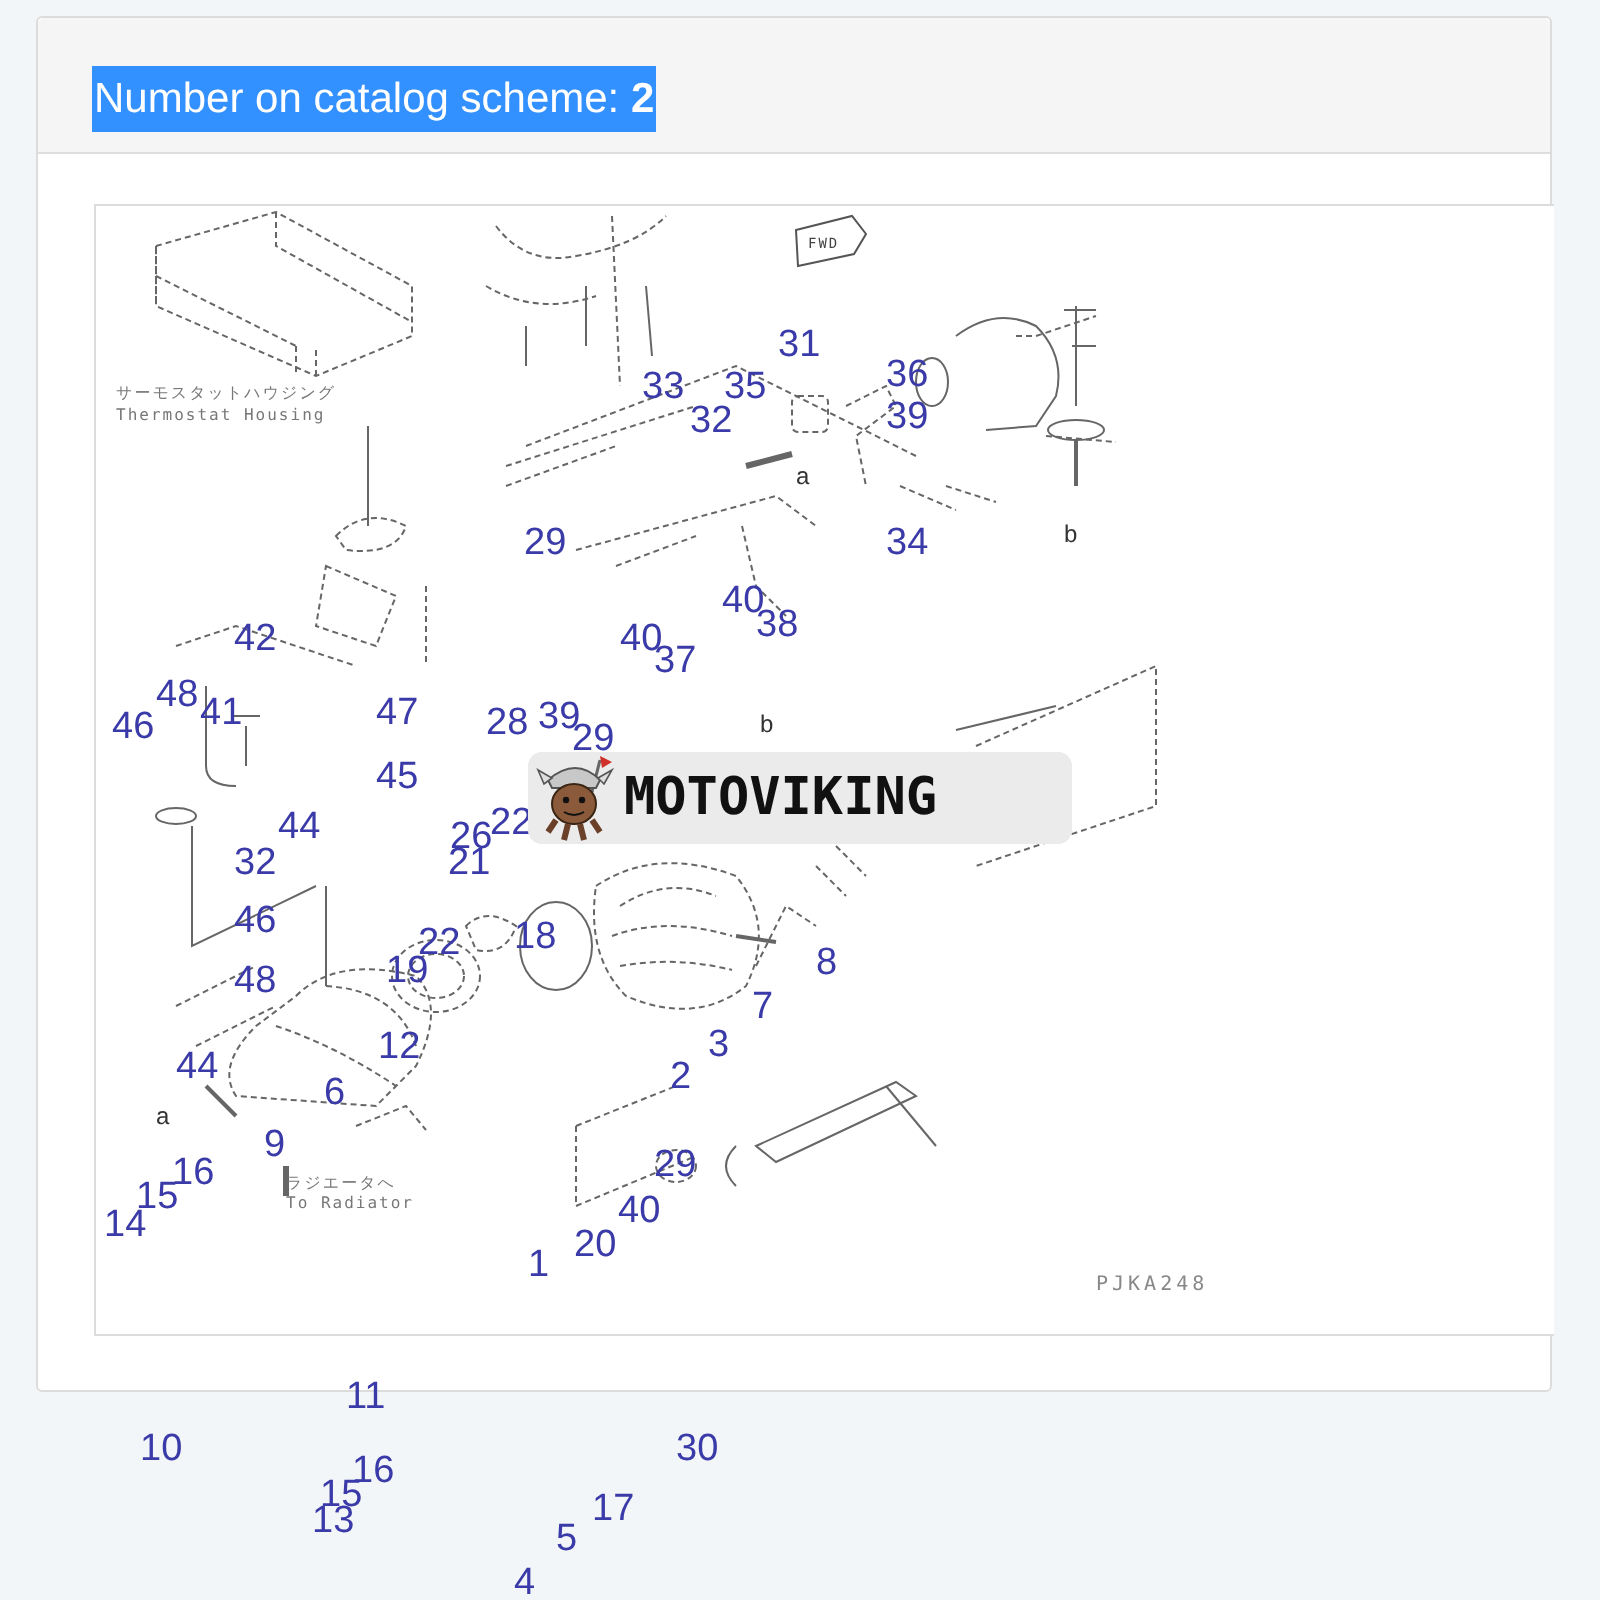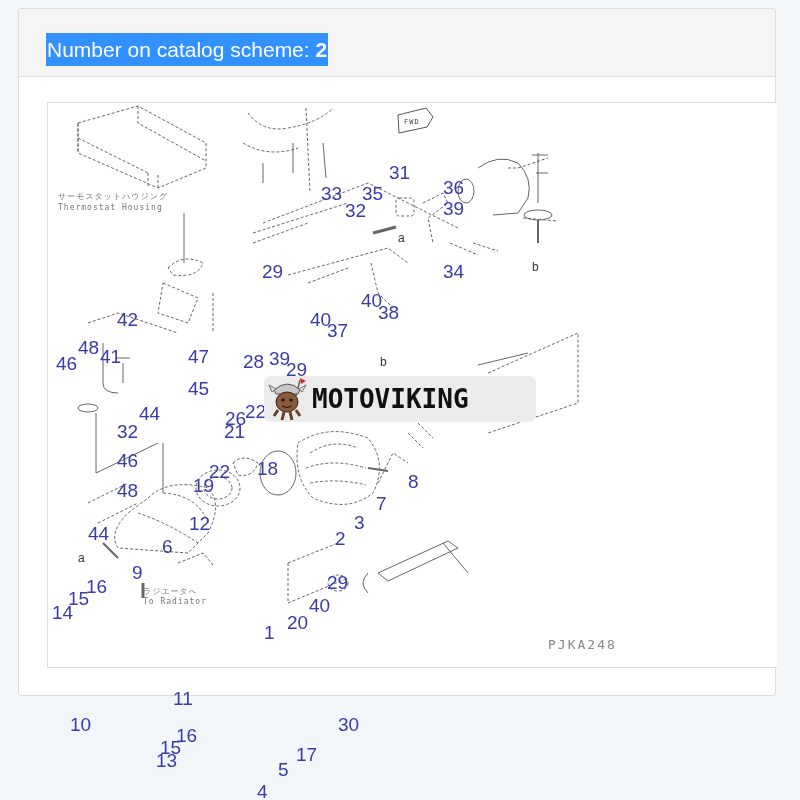--- a/index.html
+++ b/index.html
@@ -37,21 +37,21 @@
   .watermark {
     position: absolute; left: 264px; top: 376px; width: 272px; height: 46px;
     background: #ebebeb; border-radius: 7px; display: flex; align-items: center;
   }
   .wm-logo { width: 44px; height: 46px; margin-left: 2px; }
   .wm-text {
     font-family: "DejaVu Sans Mono", monospace; font-weight: bold; font-size: 26px;
     color: #111; letter-spacing: 0px; margin-left: 2px;
   }
   .jp { position: absolute; font-family: "DejaVu Sans Mono", monospace; font-size: 8px; color: #777; letter-spacing: 1px; }
-  .code { position: absolute; font-family: "DejaVu Sans Mono", monospace; font-size: 13px; color: #888; letter-spacing: 2px; }
+  .code { position: absolute; font-family: "DejaVu Sans Mono", monospace; font-size: 10px; color: #888; letter-spacing: 2px; }
   .letter { position: absolute; font-family: "Liberation Sans", sans-serif; font-size: 12px; color: #333; }
 </style>
 </head>
 <body>
 
 <div class="panel">
   <div class="panel-header">
     <div class="title"><span>Number on catalog scheme: </span><b>2</b></div>
   </div>
   <div class="diagram-frame">

